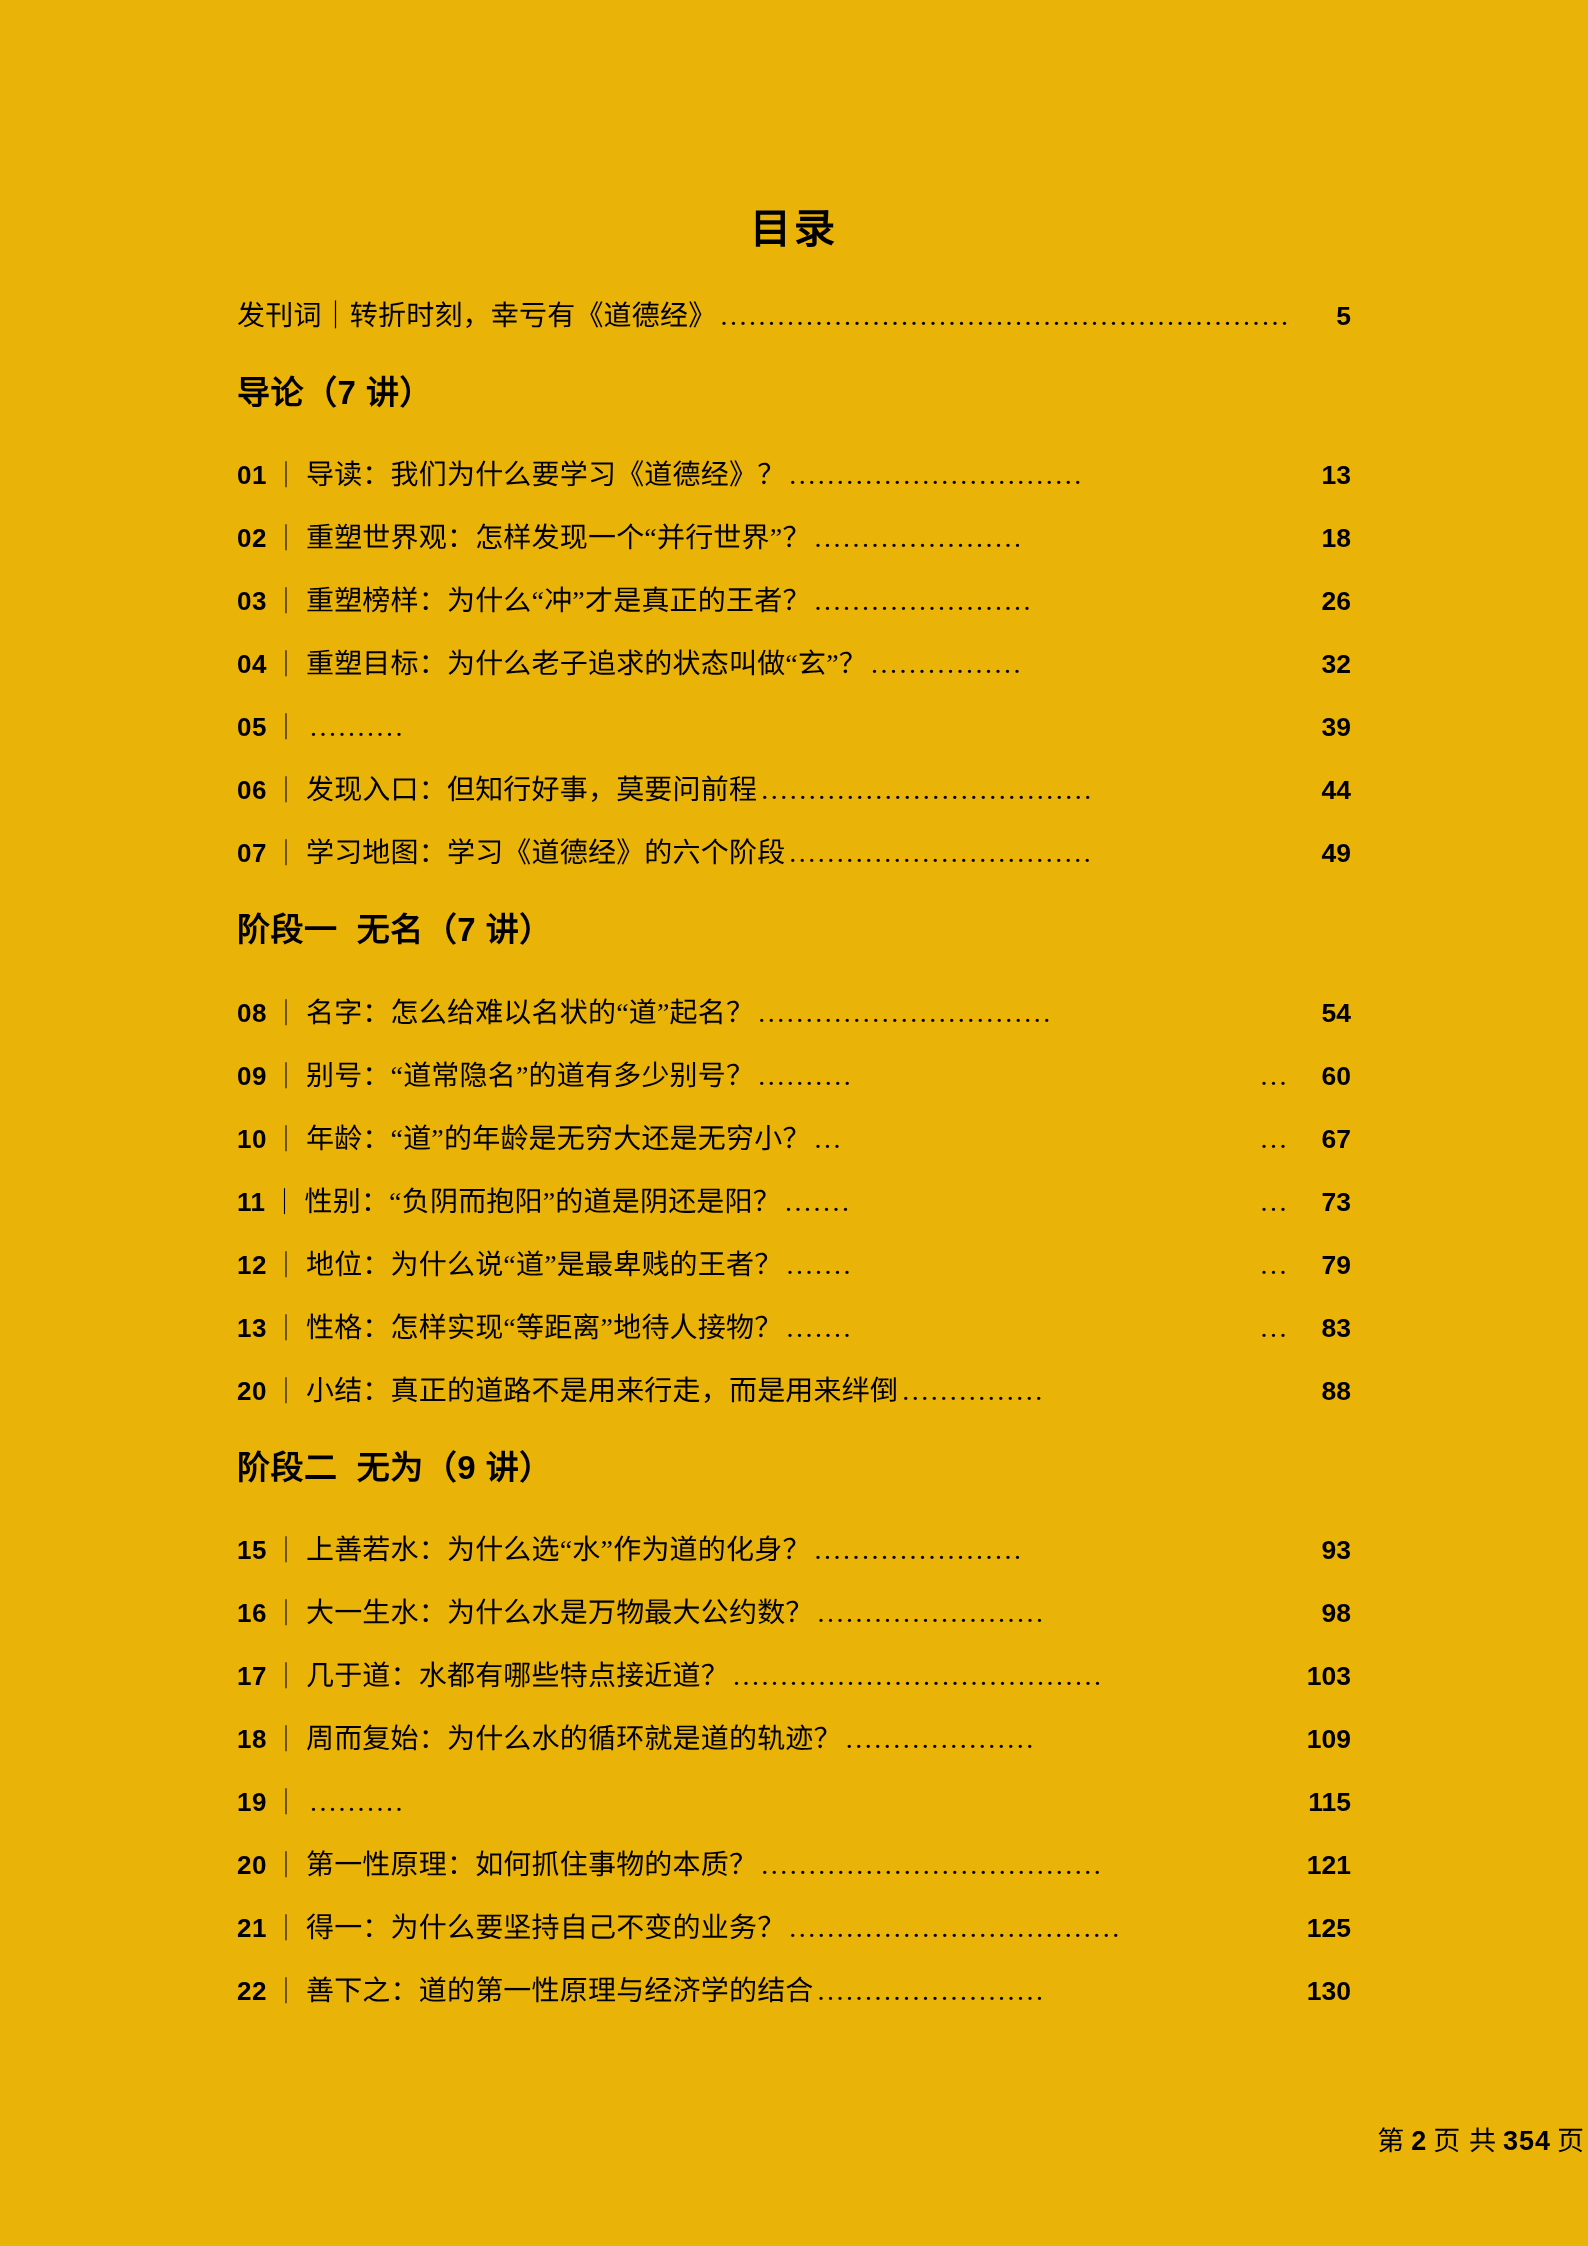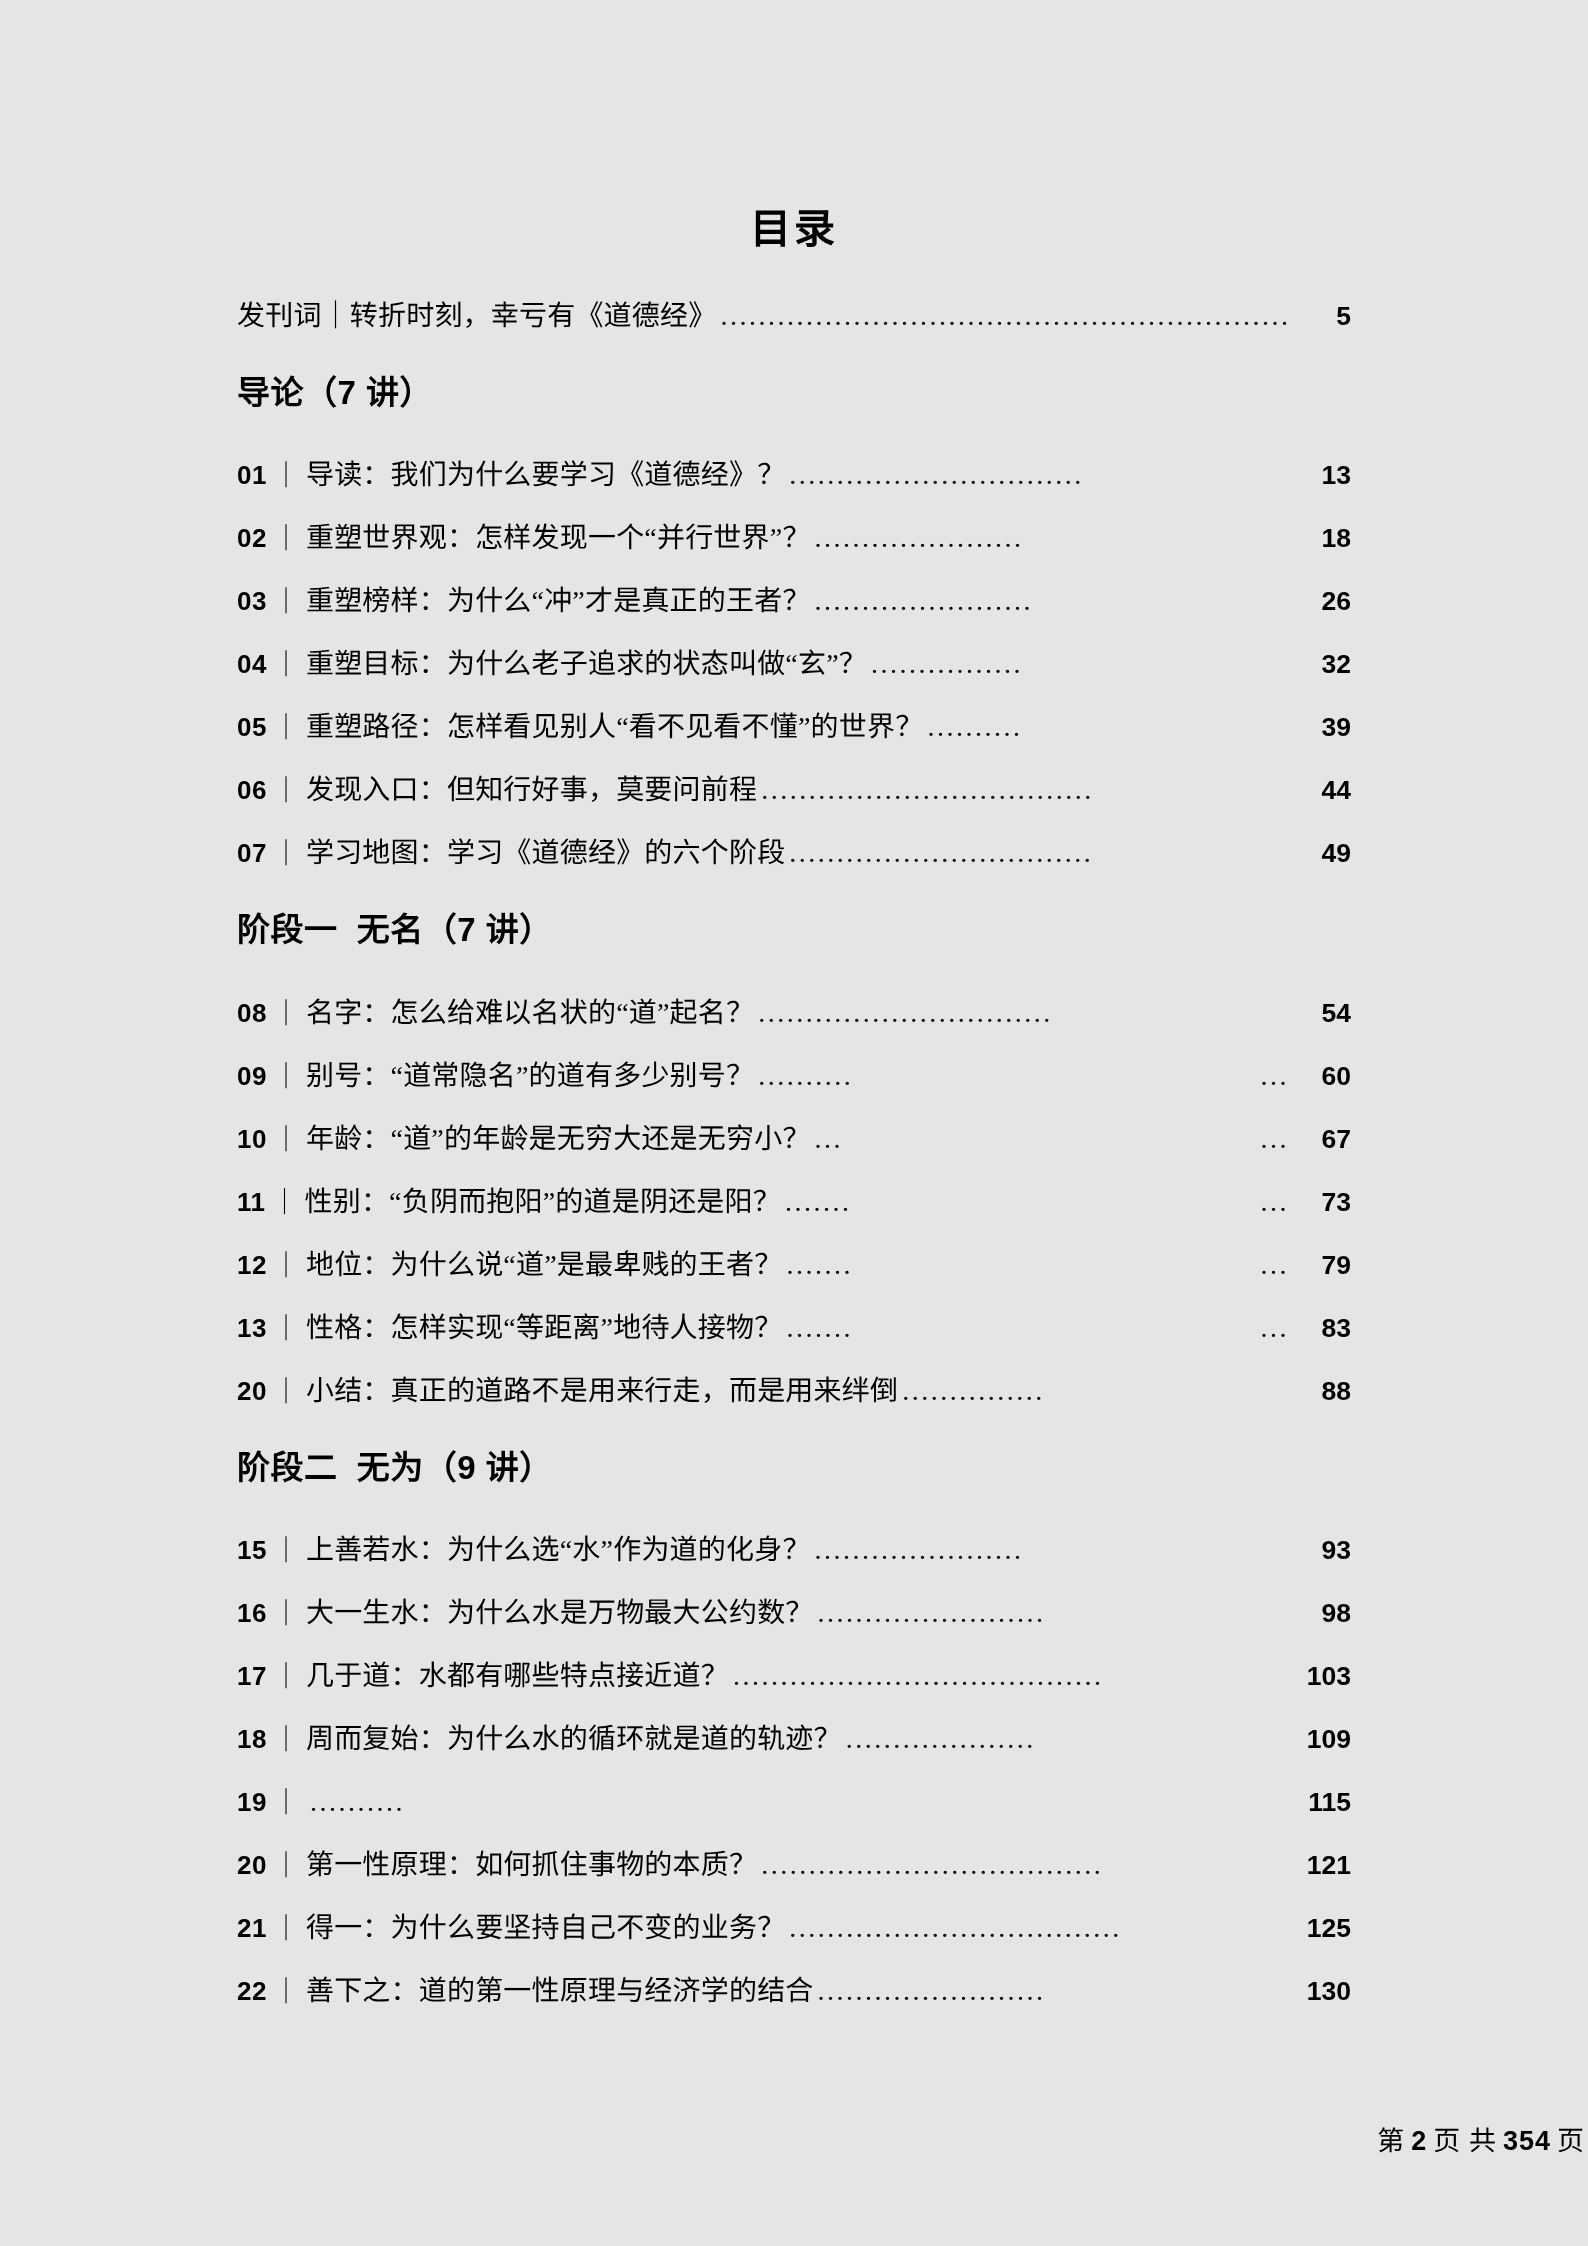--- a/index.html
+++ b/index.html
@@ -10,21 +10,21 @@
   }
   body {
     font-family: "Liberation Serif", "DejaVu Serif", serif;
     color: #000000;
   }
   .page {
     position: relative;
     width: 1588px;
     height: 2246px;
     margin: 0 auto;
-    background: #e5e5e5;
+    background: #eab308;
     box-sizing: border-box;
     overflow: hidden;
   }
   .content {
     position: absolute;
     left: 237px;
     right: 237px;
     top: 0;
   }
 
@@ -176,21 +176,20 @@
           <li class="toc-entry">
             <span class="entry-num">04</span>
             <span class="entry-sep">｜</span>
             <span class="entry-label">重塑目标：为什么老子追求的状态叫做“玄”？</span>
             <span class="leader">................</span>
             <span class="entry-page">32</span>
           </li>
           <li class="toc-entry">
             <span class="entry-num">05</span>
             <span class="entry-sep">｜</span>
-            <span class="entry-label">重塑路径：怎样看见别人“看不见看不懂”的世界？</span>
             <span class="leader">..........</span>
             <span class="entry-page">39</span>
           </li>
           <li class="toc-entry">
             <span class="entry-num">06</span>
             <span class="entry-sep">｜</span>
             <span class="entry-label">发现入口：但知行好事，莫要问前程</span>
             <span class="leader">...................................</span>
             <span class="entry-page">44</span>
           </li>

